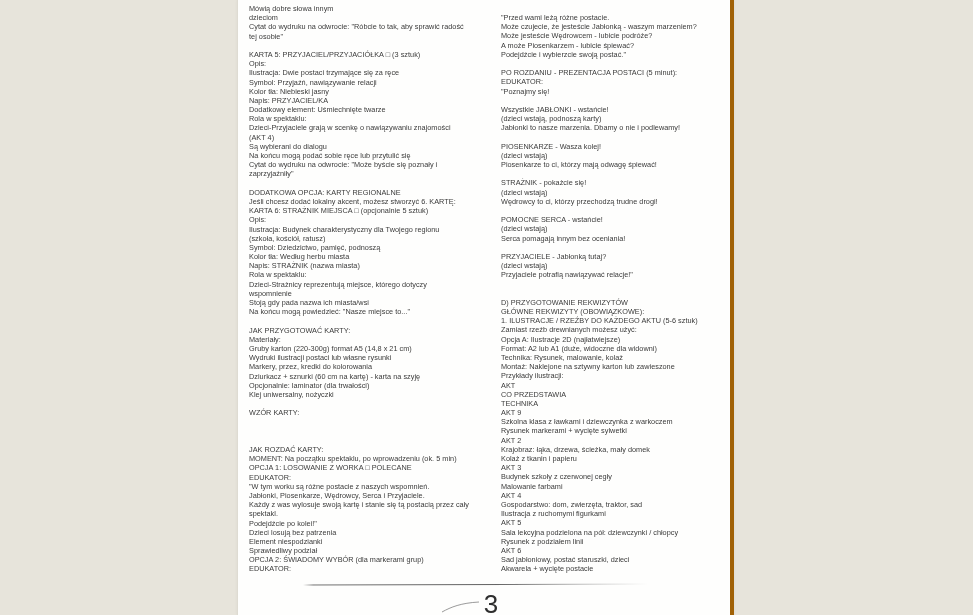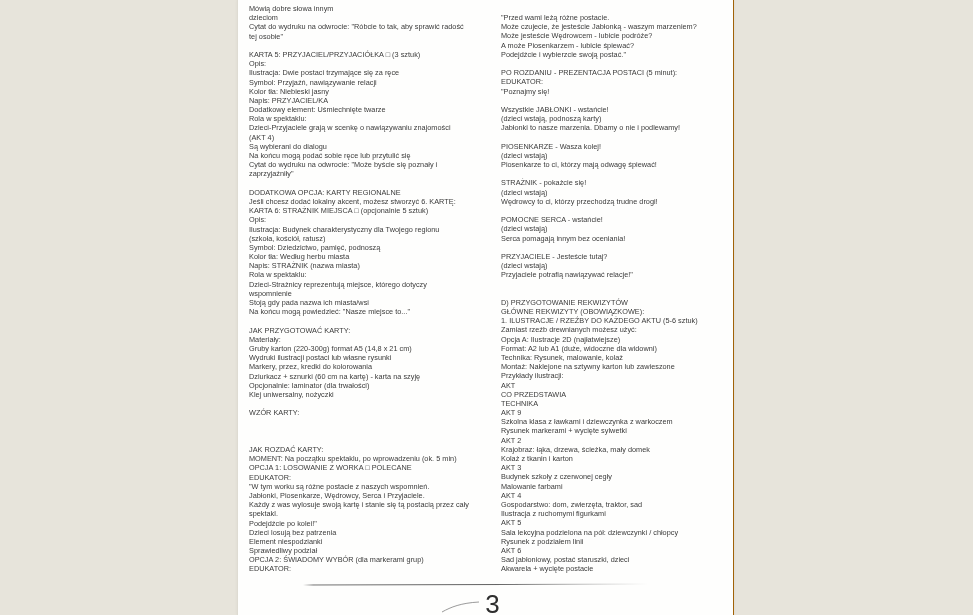--- a/index.html
+++ b/index.html
@@ -9,21 +9,21 @@
     overflow: hidden;
     position: relative;
     font-family: "Liberation Sans", sans-serif;
   }
   .page {
     position: absolute;
     left: 237px; top: 0;
     width: 497px; height: 615px;
     background: #fefefd;
     border-left: 1px solid #dedbd2;
-    border-right: 1px solid #a16207;
+    border-right: 4px solid #a16207;
     box-sizing: border-box;
     box-shadow: 0 0 3px rgba(0,0,0,0.05);
   }
   .col {
     position: absolute;
     color: #3a3a3a;
     font-size: 7.3px;
     line-height: 9.2px;
     letter-spacing: 0.02px;
   }
@@ -154,21 +154,21 @@
       <div class="line">Piosenkarze to ci, którzy mają odwagę śpiewać!</div>
       <div class="line">&nbsp;</div>
       <div class="line">STRAŻNIK - pokażcie się!</div>
       <div class="line">(dzieci wstają)</div>
       <div class="line">Wędrowcy to ci, którzy przechodzą trudne drogi!</div>
       <div class="line">&nbsp;</div>
       <div class="line">POMOCNE SERCA - wstańcie!</div>
       <div class="line">(dzieci wstają)</div>
       <div class="line">Serca pomagają innym bez oceniania!</div>
       <div class="line">&nbsp;</div>
-      <div class="line">PRZYJACIELE - Jesteście tutaj?</div>
+      <div class="line">PRZYJACIELE - Jabłonką tutaj?</div>
       <div class="line">(dzieci wstają)</div>
       <div class="line">Przyjaciele potrafią nawiązywać relacje!"</div>
       <div class="line">&nbsp;</div>
       <div class="line">&nbsp;</div>
       <div class="line">D) PRZYGOTOWANIE REKWIZYTÓW</div>
       <div class="line">GŁÓWNE REKWIZYTY (OBOWIĄZKOWE):</div>
       <div class="line">1. ILUSTRACJE / RZEŹBY DO KAŻDEGO AKTU (5-6 sztuk)</div>
       <div class="line">Zamiast rzeźb drewnianych możesz użyć:</div>
       <div class="line">Opcja A: Ilustracje 2D (najłatwiejsze)</div>
       <div class="line">Format: A2 lub A1 (duże, widoczne dla widowni)</div>
@@ -176,21 +176,21 @@
       <div class="line">Montaż: Naklejone na sztywny karton lub zawieszone</div>
       <div class="line">Przykłady ilustracji:</div>
       <div class="line">AKT</div>
       <div class="line">CO PRZEDSTAWIA</div>
       <div class="line">TECHNIKA</div>
       <div class="line">AKT 9</div>
       <div class="line">Szkolna klasa z ławkami i dziewczynka z warkoczem</div>
       <div class="line">Rysunek markerami + wycięte sylwetki</div>
       <div class="line">AKT 2</div>
       <div class="line">Krajobraz: łąka, drzewa, ścieżka, mały domek</div>
-      <div class="line">Kolaż z tkanin i karton</div>
+      <div class="line">Kolaż z tkanin i papieru</div>
       <div class="line">AKT 3</div>
       <div class="line">Budynek szkoły z czerwonej cegły</div>
       <div class="line">Malowanie farbami</div>
       <div class="line">AKT 4</div>
       <div class="line">Gospodarstwo: dom, zwierzęta, traktor, sad</div>
       <div class="line">Ilustracja z ruchomymi figurkami</div>
       <div class="line">AKT 5</div>
       <div class="line">Sala lekcyjna podzielona na pół: dziewczynki / chłopcy</div>
       <div class="line">Rysunek z podziałem linii</div>
       <div class="line">AKT 6</div>

